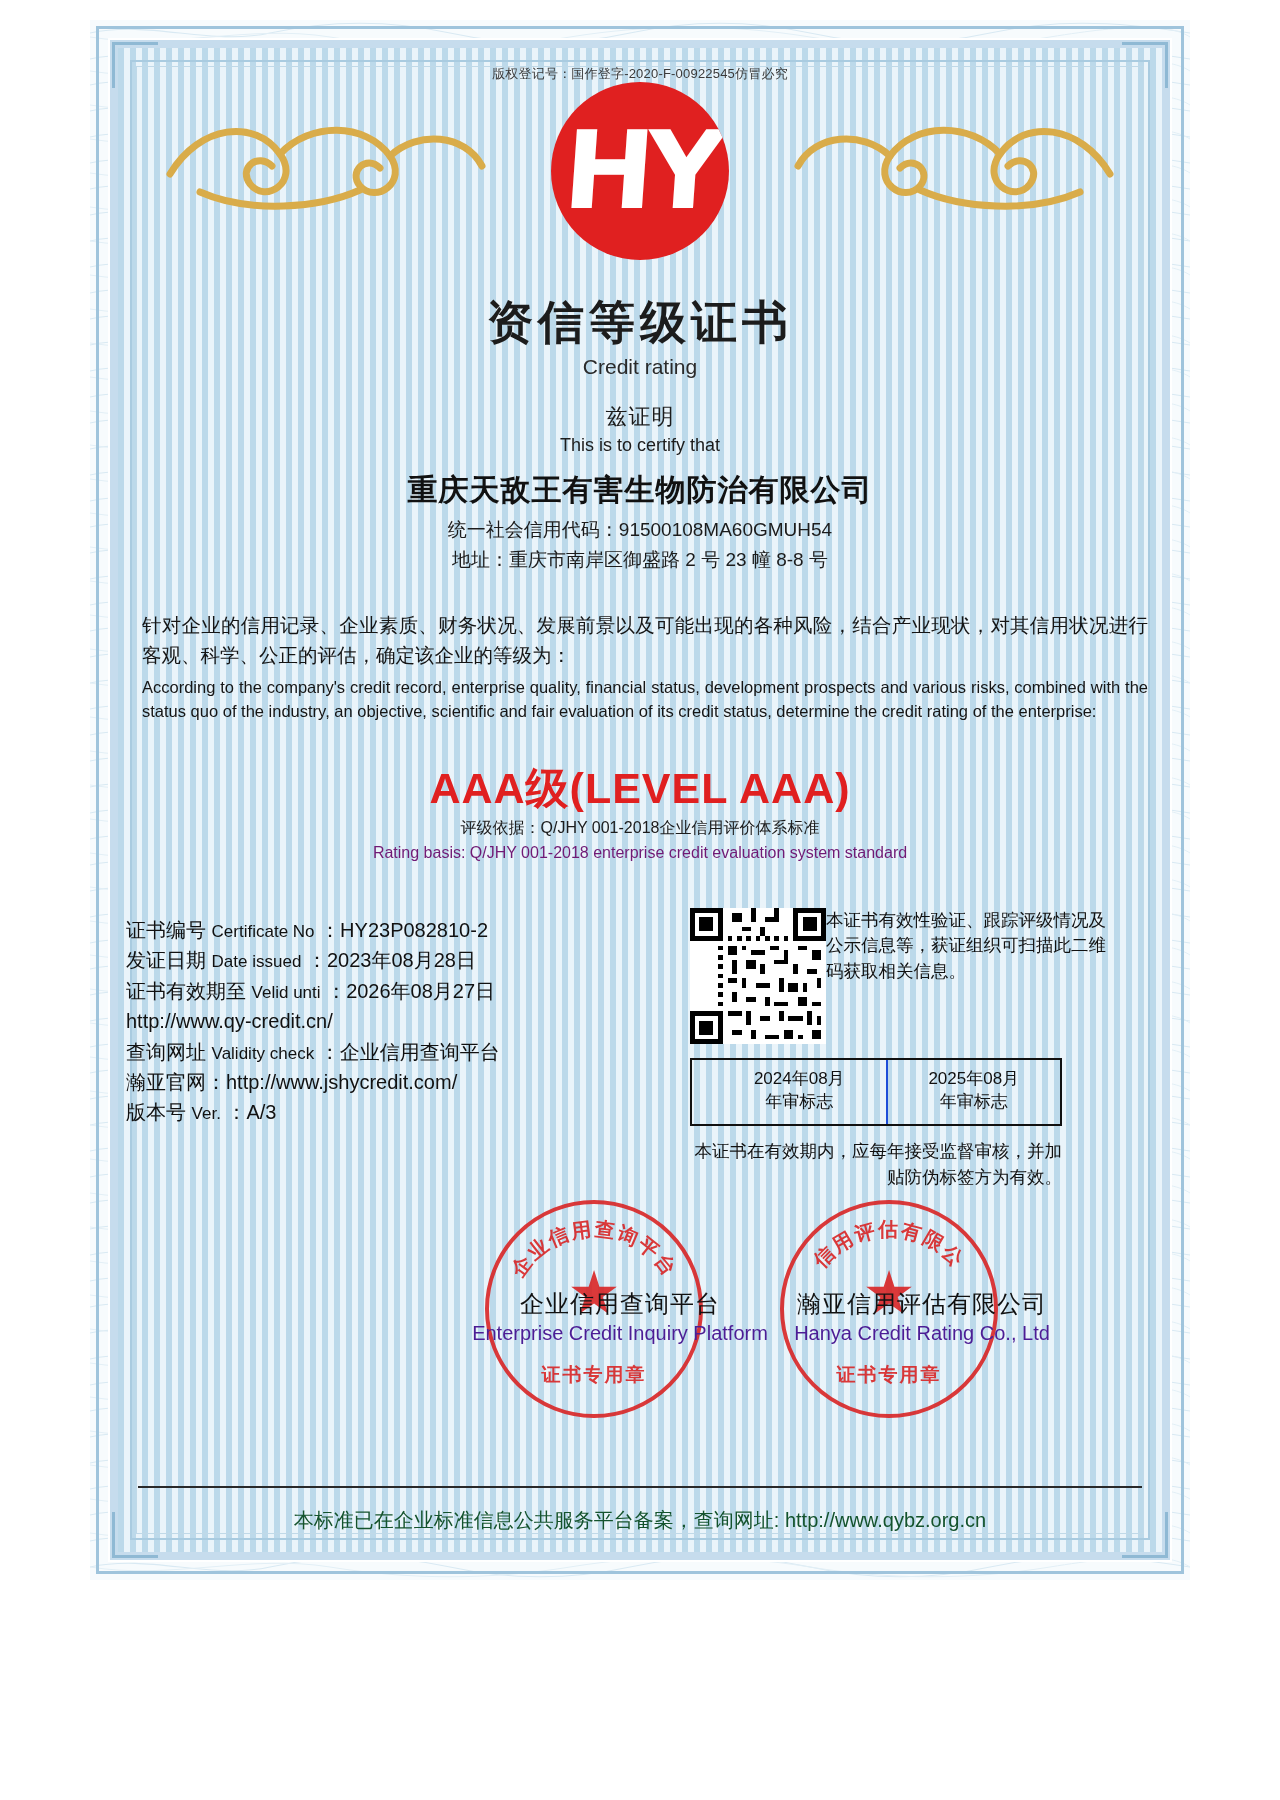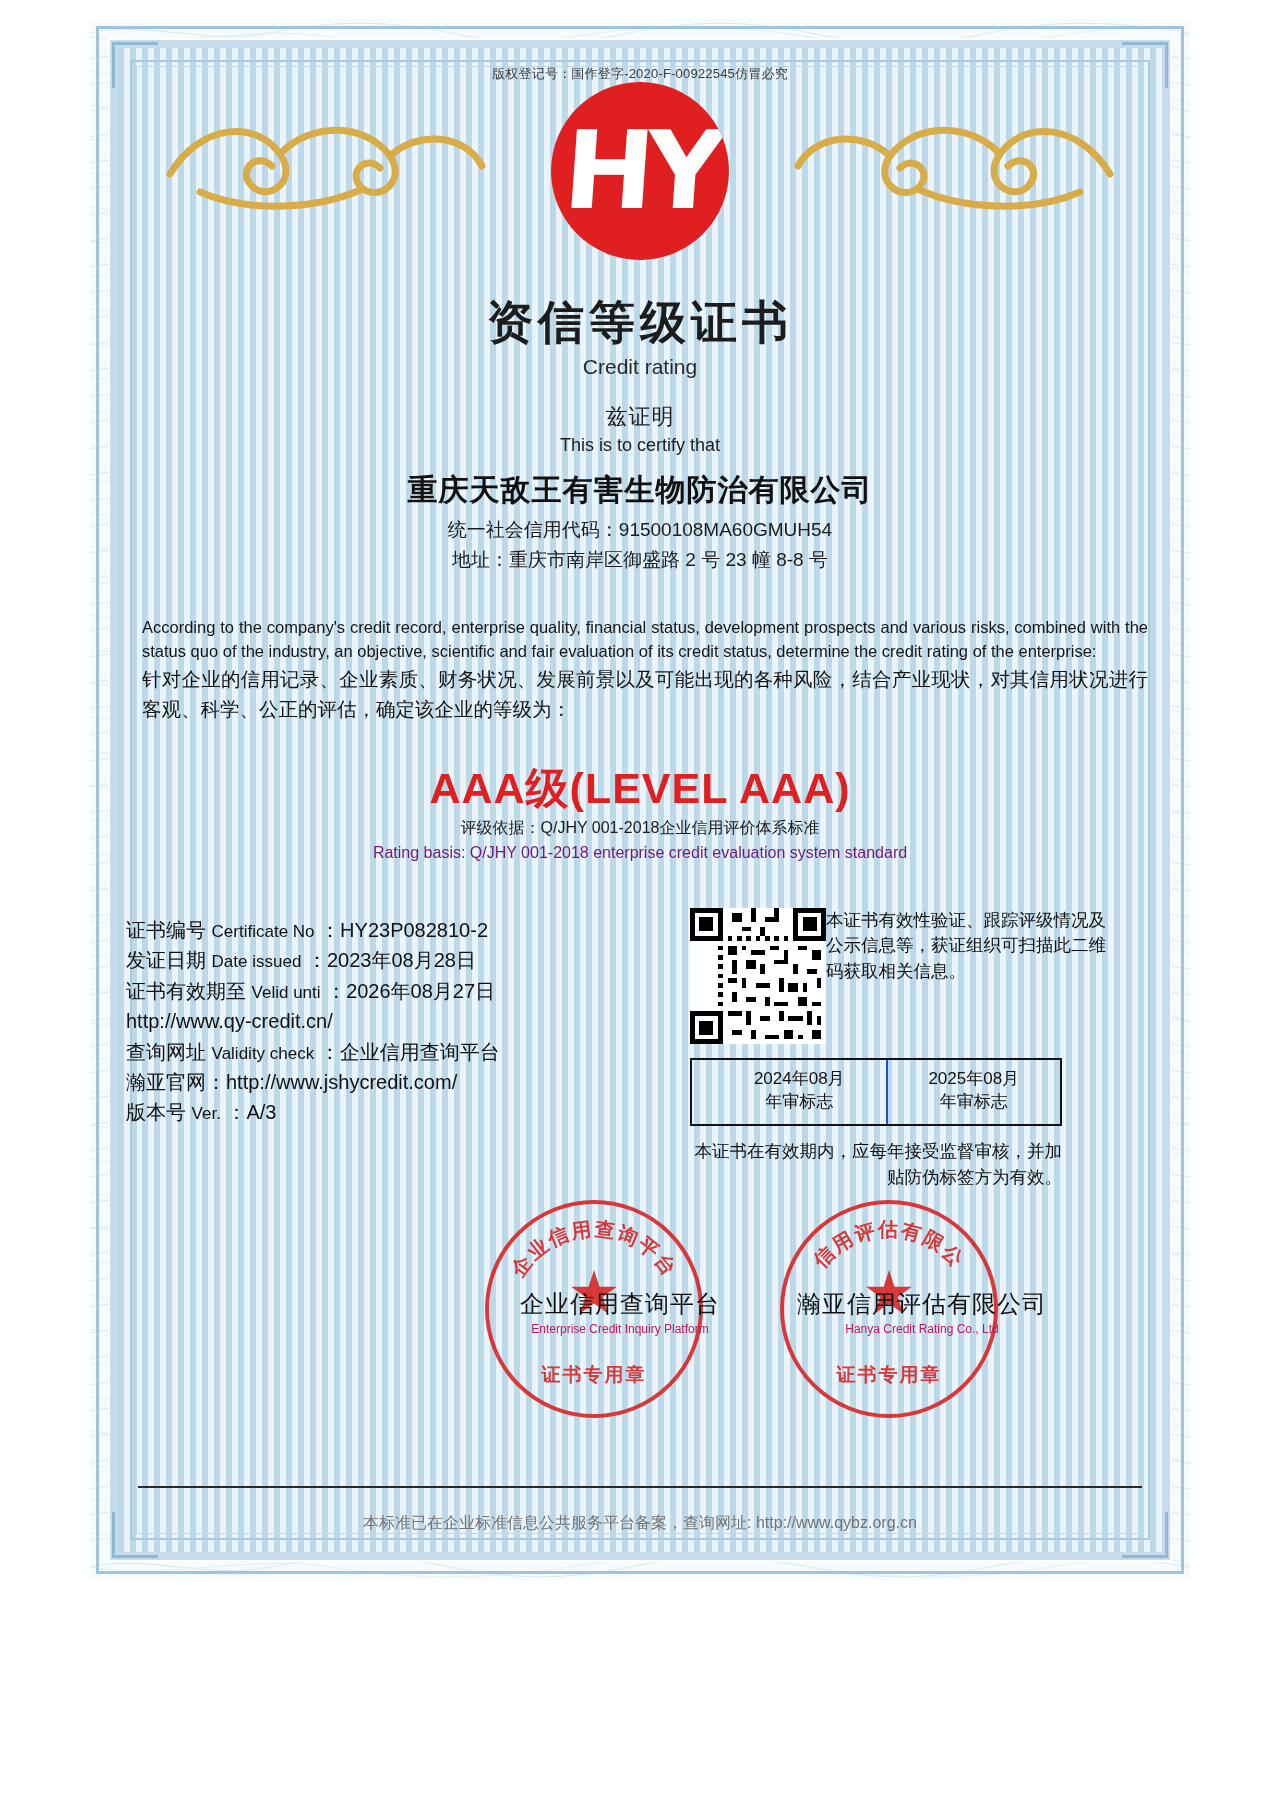--- a/index.html
+++ b/index.html
@@ -373,42 +373,42 @@
     width: 320px;
     text-align: center;
   }
   .sign-zh {
     font-size: 24px;
     color: #111111;
     letter-spacing: 1px;
     white-space: nowrap;
   }
   .sign-en {
-    font-size: 12px;
-    color: #be185d;
+    font-size: 20px;
+    color: #4c1d95;
     margin-top: 2px;
     white-space: nowrap;
   }
 
   
   #footer-rule {
     position: absolute;
     bottom: 92px;
     left: 48px;
     right: 48px;
     border-top: 2px solid #2a2a2a;
   }
   #footer-text {
     position: absolute;
     bottom: 46px;
     left: 0;
     width: 100%;
     text-align: center;
-    font-size: 16px;
-    color: #737373;
+    font-size: 20px;
+    color: #14532d;
   }
 </style>
 </head>
 <body>
 
 <div id="certificate">
 
   <svg id="wave-bg" viewBox="0 0 1100 1560" preserveAspectRatio="none">
     <defs>
       <pattern id="waves" width="1100" height="26" patternUnits="userSpaceOnUse">
@@ -460,22 +460,22 @@
 
   <div id="title-zh">资信等级证书</div>
   <div id="title-en">Credit rating</div>
   <div id="certify-zh">兹证明</div>
   <div id="certify-en">This is to certify that</div>
   <div id="company-name">重庆天敌王有害生物防治有限公司</div>
   <div id="credit-code">统一社会信用代码：91500108MA60GMUH54</div>
   <div id="address">地址：重庆市南岸区御盛路 2 号 23 幢 8-8 号</div>
 
   <div id="body-block">
+    <div id="body-zh">针对企业的信用记录、企业素质、财务状况、发展前景以及可能出现的各种风险，结合产业现状，对其信用状况进行客观、科学、公正的评估，确定该企业的等级为：</div>
     <div id="body-en">According to the company's credit record, enterprise quality, financial status, development prospects and various risks, combined with the status quo of the industry, an objective, scientific and fair evaluation of its credit status, determine the credit rating of the enterprise:</div>
-    <div id="body-zh">针对企业的信用记录、企业素质、财务状况、发展前景以及可能出现的各种风险，结合产业现状，对其信用状况进行客观、科学、公正的评估，确定该企业的等级为：</div>
   </div>
 
   <div id="level">AAA级(LEVEL AAA)</div>
   <div id="basis-zh">评级依据：Q/JHY 001-2018企业信用评价体系标准</div>
   <div id="basis-en">Rating basis: Q/JHY 001-2018 enterprise credit evaluation system standard</div>
 
   <div id="details">
     <div class="detail-line">
       <span>证书编号</span>
       <span class="en">Certificate No</span>

